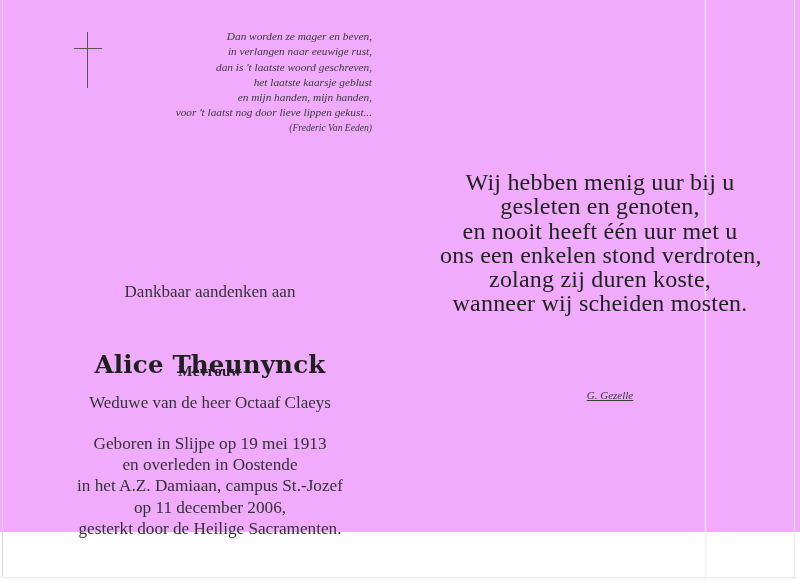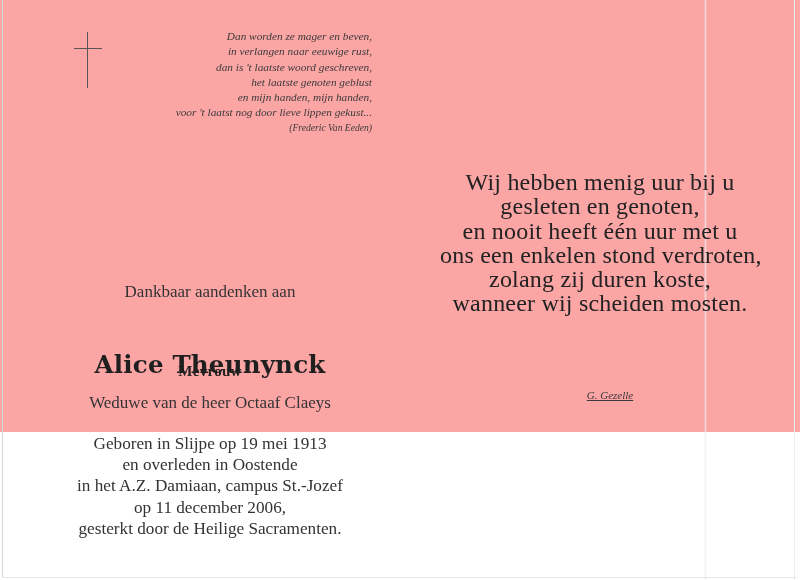--- a/index.html
+++ b/index.html
@@ -1,18 +1,18 @@
 <!DOCTYPE html>
 <html><head>
   <meta charset="utf-8">
   <style>
     html, body { margin:0; padding:0; background:#ffffff; }
     body { width:800px; height:580px; position:relative; overflow:hidden;
            font-family:"DejaVu Serif", "Liberation Serif", serif; color:#2a2a2a; }
-    .card { position:absolute; left:0; top:0; width:800px; height:432px; background:#fca5a5; }
+    .card { position:absolute; left:0; top:0; width:800px; height:532px; background:#f0abfc; }
     .edge-left { position:absolute; left:2px; top:0; width:1px; height:578px; background:#d8d8d8; }
     .edge-bottom { position:absolute; left:2px; top:577px; width:795px; height:1px; background:#e6e6e6; }
     .fold { position:absolute; left:704px; top:0; width:3px; height:580px; background:linear-gradient(90deg, rgba(240,240,240,0), rgba(236,236,236,0.7), rgba(240,240,240,0)); }
     .edge-right { position:absolute; left:794px; top:0; width:1px; height:580px; background:#ececec; }
 
     .cross { position:absolute; left:74px; top:32px; width:28px; height:56px; }
     .cross .v { position:absolute; left:13px; top:0; width:1.2px; height:56px; background:#555; }
     .cross .h { position:absolute; left:0; top:16px; width:28px; height:1.2px; background:#555; }
 
     .quote { position:absolute; left:140px; top:29px; width:232px; text-align:right;
@@ -45,21 +45,21 @@
 
   <div class="cross">
     <div class="v"></div>
       <div class="h"></div>
   </div>
 
   <div class="quote">
     <span class="line">Dan worden ze mager en beven,</span>
     <span class="line">in verlangen naar eeuwige rust,</span>
     <span class="line">dan is 't laatste woord geschreven,</span>
-    <span class="line">het laatste genoten geblust</span>
+    <span class="line">het laatste kaarsje geblust</span>
     <span class="line">en mijn handen, mijn handen,</span>
     <span class="line">voor 't laatst nog door lieve lippen gekust...</span>
     <span class="author">(Frederic Van Eeden)</span>
   </div>
 
   <div class="left-col remember">Dankbaar aandenken aan</div>
   <div class="left-col title-mrs">Mevrouw</div>
   <div class="left-col name">Alice Theunynck</div>
   <div class="left-col widow">Weduwe van de heer Octaaf Claeys</div>
 

